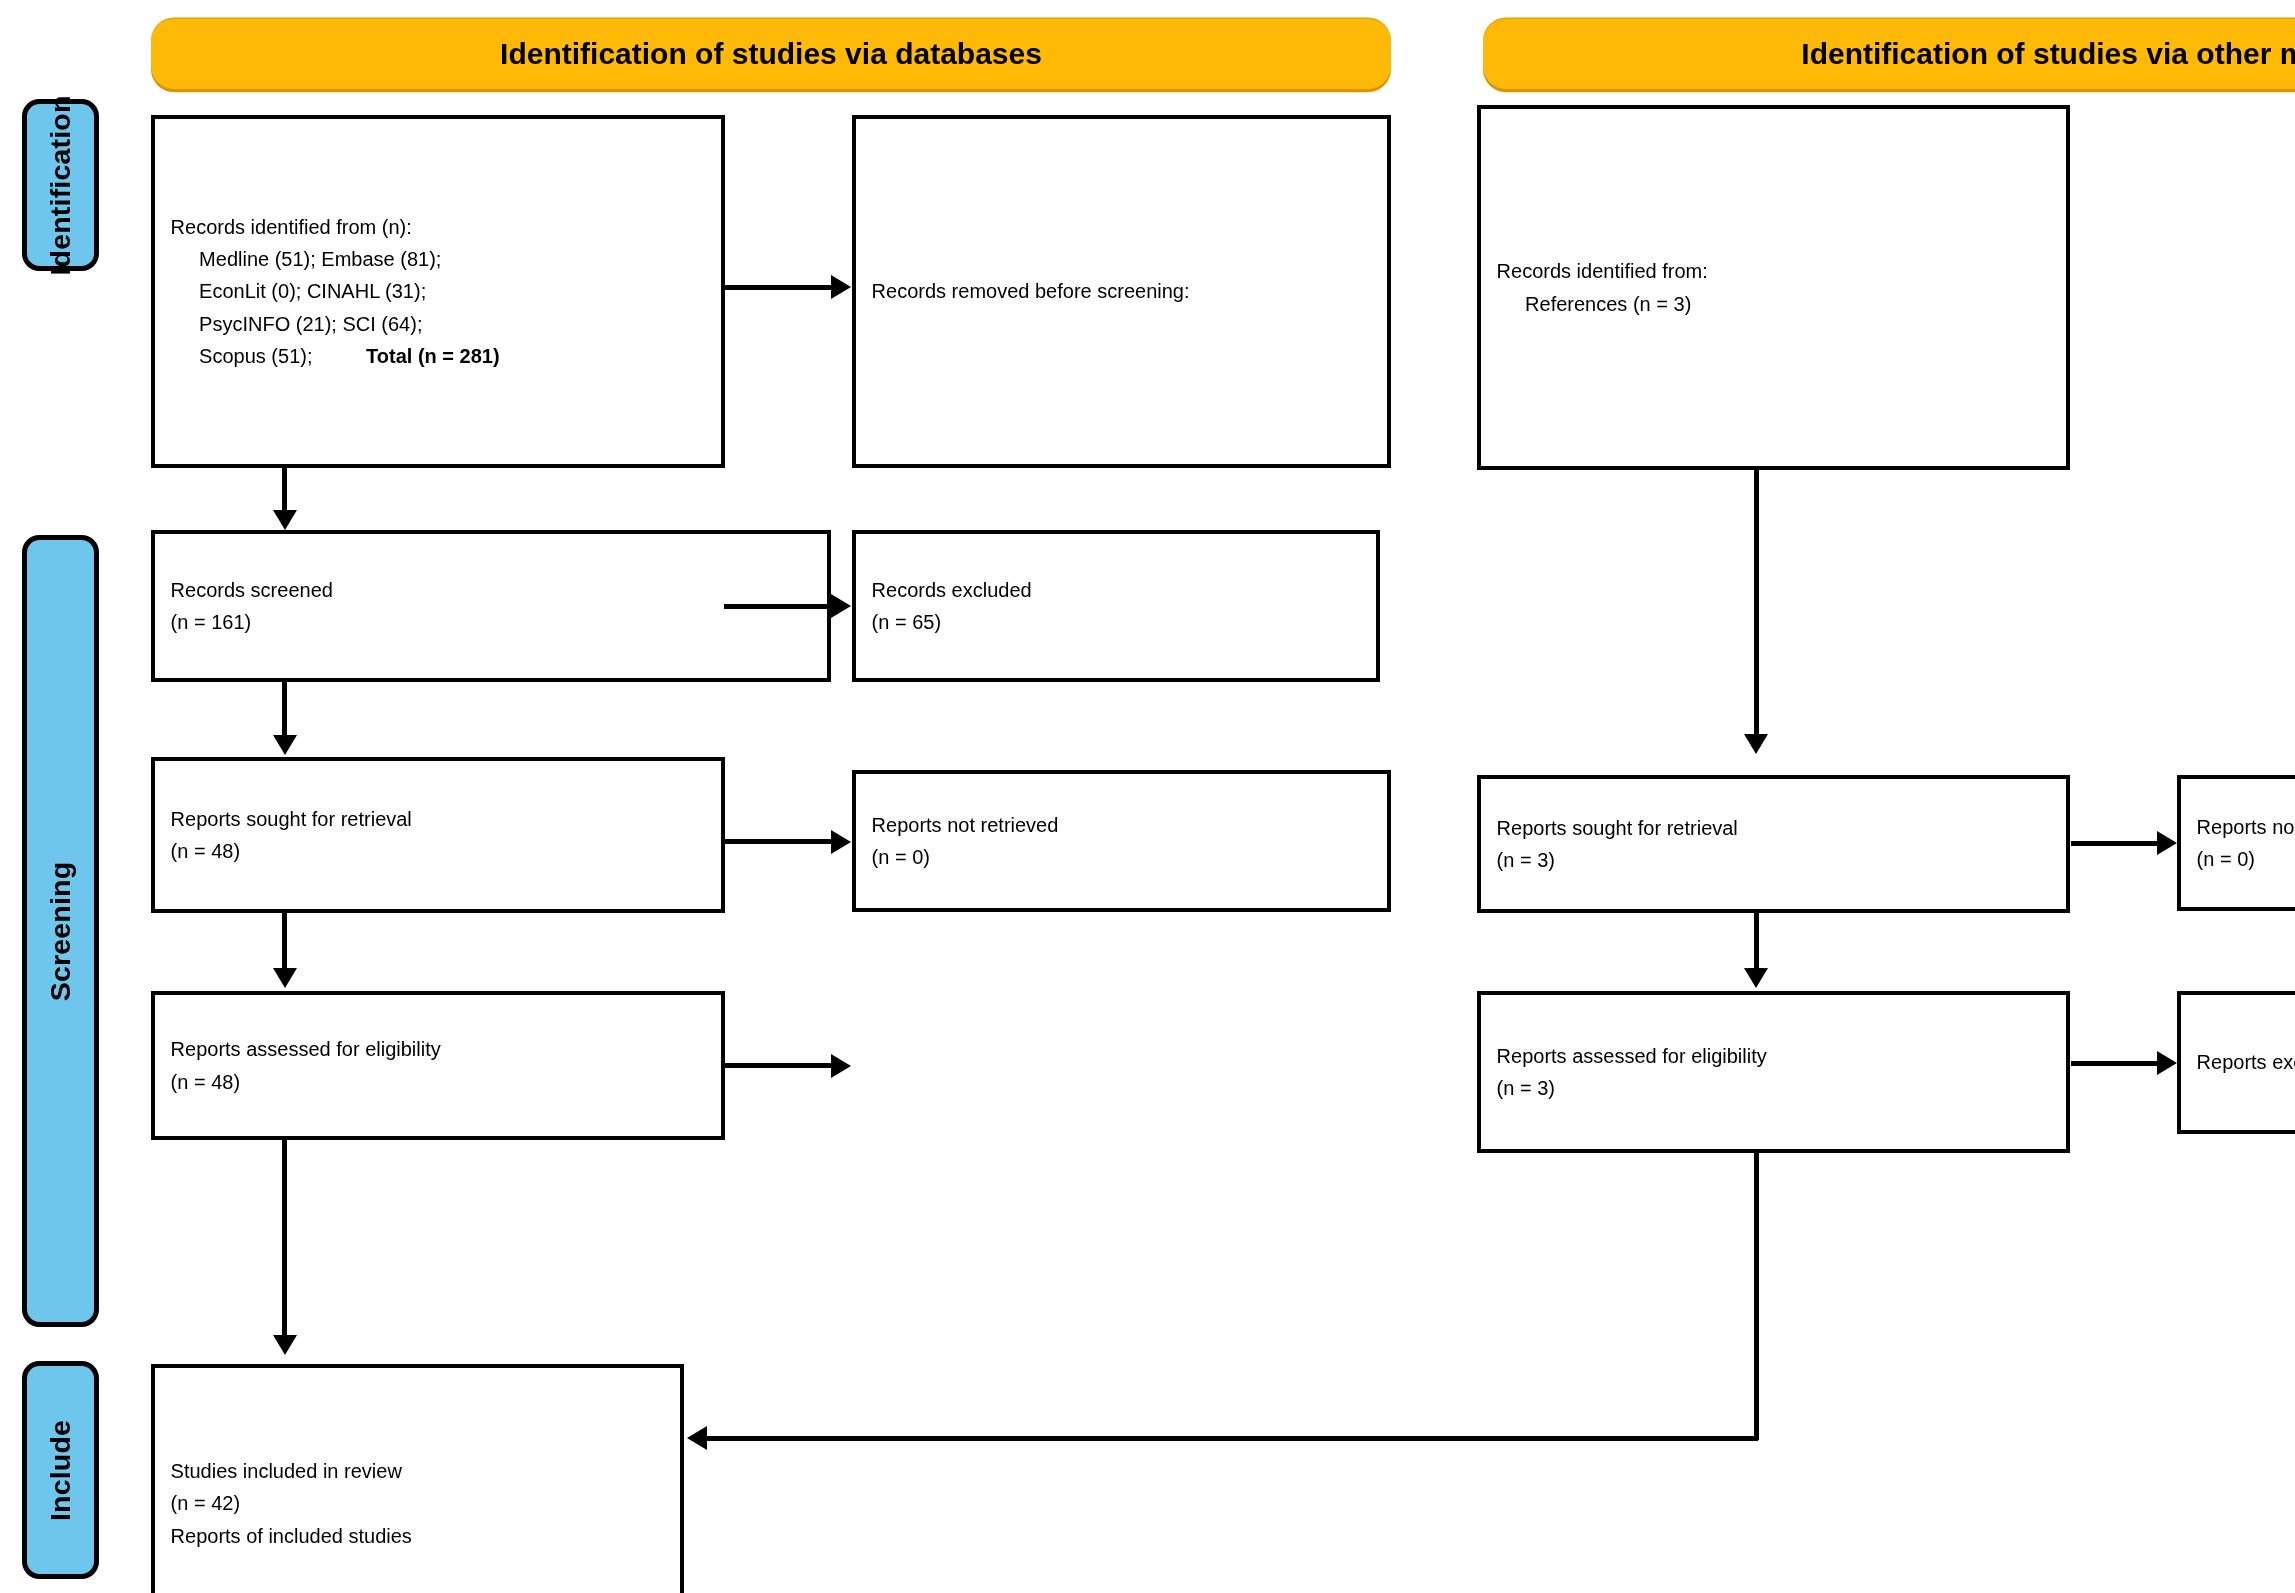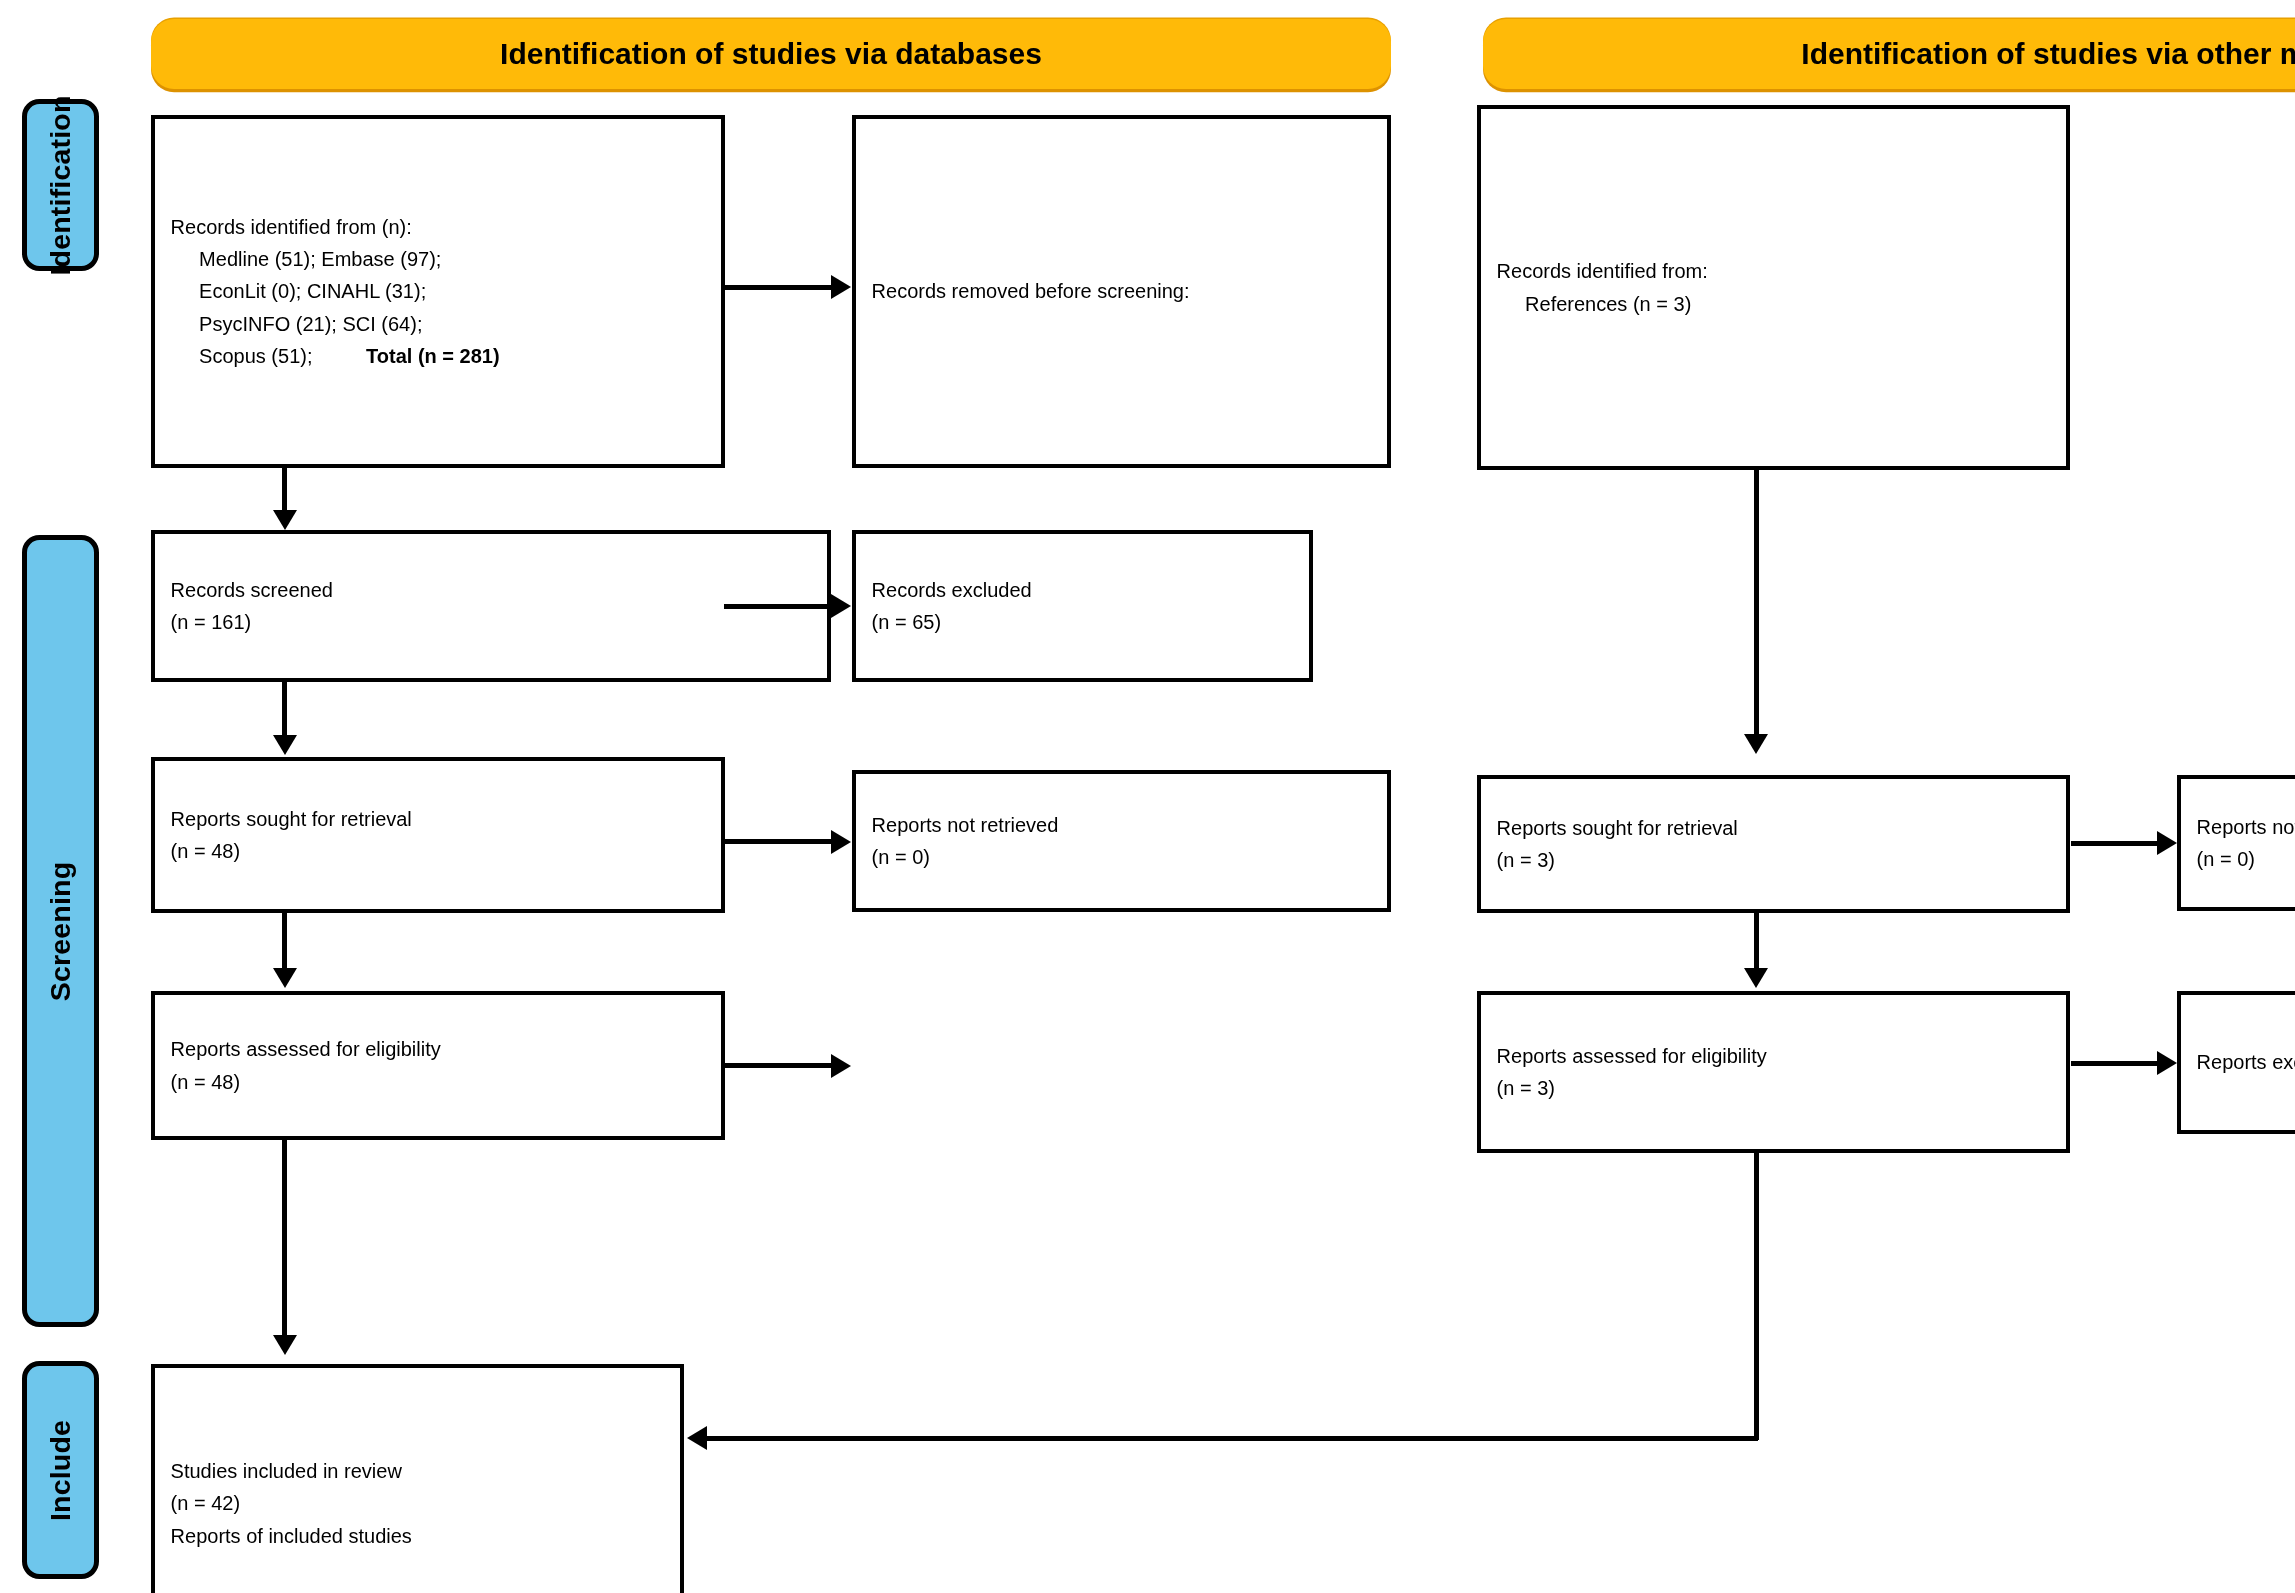--- a/index.html
+++ b/index.html
@@ -127,42 +127,42 @@
   <div class="banner" style="left:151px; top:19px; width:1240px; height:70px;">
     <span class="banner-label">Identification of studies via databases</span>
   </div>
 
   <div class="banner" style="left:1483px; top:19px; width:1240px; height:70px;">
     <span class="banner-label">Identification of studies via other methods</span>
   </div>
 
   <div class="flow-box" style="left:151px; top:115px; width:574px; height:353px;">
     <div class="line">Records identified from (n):</div>
-    <div class="line just indent">Medline (51); Embase (97);</div>
+    <div class="line just indent">Medline (51); Embase (81);</div>
     <div class="line just indent">EconLit (0); CINAHL (31);</div>
     <div class="line just indent">PsycINFO (21); SCI (64);</div>
     <div class="line indent"><span>Scopus (51); </span><b>Total (n = 281)</b></div>
   </div>
 
   <div class="flow-box" style="left:852px; top:115px; width:539px; height:353px;">
     <div class="line just">Records removed before screening:</div>
   </div>
 
   <div class="conn" style="left:724px; top:285px; width:107px; height:4.6px;"></div>
   <div class="arrow-right" style="left:831px; top:275px;"></div>
 
   <div class="conn" style="left:282px; top:467px; width:4.6px; height:46px;"></div>
   <div class="arrow-down" style="left:273px; top:510px;"></div>
 
   <div class="flow-box" style="left:151px; top:530px; width:680px; height:152px;">
     <div class="line">Records screened</div>
     <div class="line">(n = 161)</div>
   </div>
 
-  <div class="flow-box" style="left:852px; top:530px; width:461px; height:152px;">
+  <div class="flow-box" style="left:852px; top:530px; width:528px; height:152px;">
     <div class="line">Records excluded</div>
     <div class="line">(n = 65)</div>
   </div>
 
   <div class="conn" style="left:724px; top:604px; width:107px; height:4.6px;"></div>
   <div class="arrow-right" style="left:831px; top:594px;"></div>
 
   <div class="conn" style="left:282px; top:682px; width:4.6px; height:55px;"></div>
   <div class="arrow-down" style="left:273px; top:735px;"></div>
 

